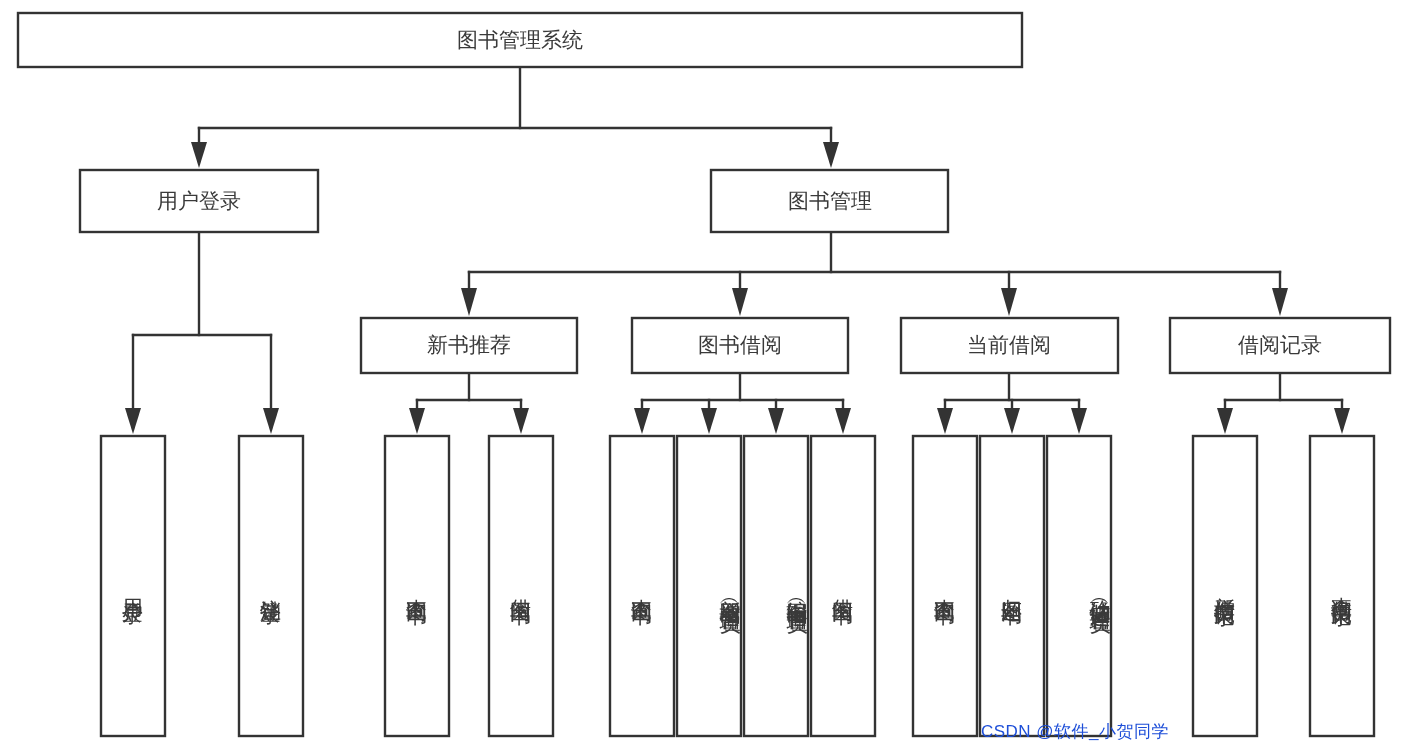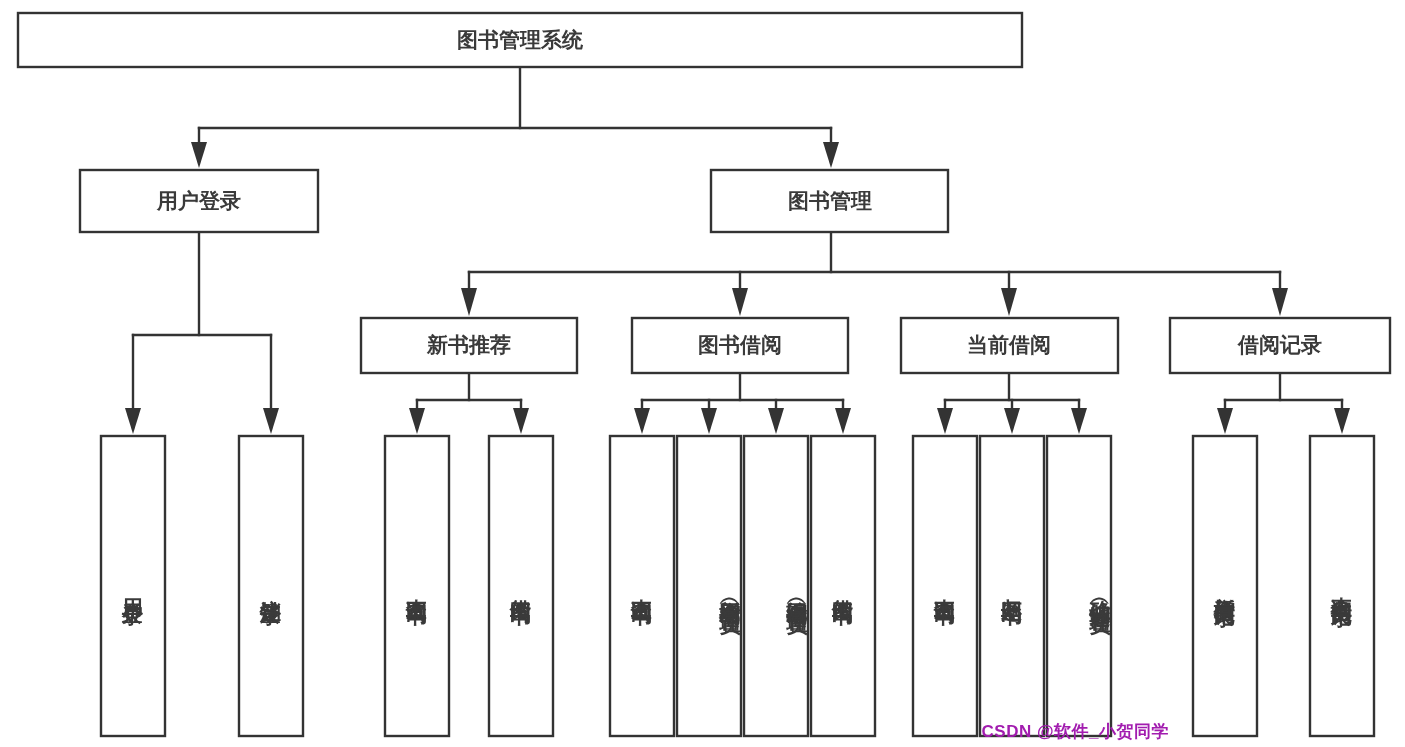--- a/index.html
+++ b/index.html
@@ -11,21 +11,20 @@
     width: 1405px;
     height: 747px;
     font-family: "Liberation Sans", "DejaVu Sans", sans-serif;
     overflow: hidden;
   }
   #diagram-root {
     position: relative;
     width: 1177px;
     height: 747px;
     background: #ffffff;
-    font-weight: bold;
   }
   svg.diagram-canvas {
     position: absolute;
     left: 0;
     top: 0;
     width: 1405px;
     height: 747px;
   }
   .node-box {
     fill: #ffffff;
@@ -63,21 +62,21 @@
     justify-content: center;
     white-space: nowrap;
     pointer-events: none;
   }
   .watermark {
     position: absolute;
     right: 8px;
     bottom: 4px;
     font-family: "Liberation Sans", "DejaVu Sans", sans-serif;
     font-size: 17px;
-    color: #a21caf;
+    color: #1d4ed8;
     letter-spacing: 0.5px;
     white-space: nowrap;
   }
 </style>
 </head>
 <body>
 
 <div id="diagram-root">
 
   <svg class="diagram-canvas" viewBox="0 0 1405 747" xmlns="http://www.w3.org/2000/svg">

